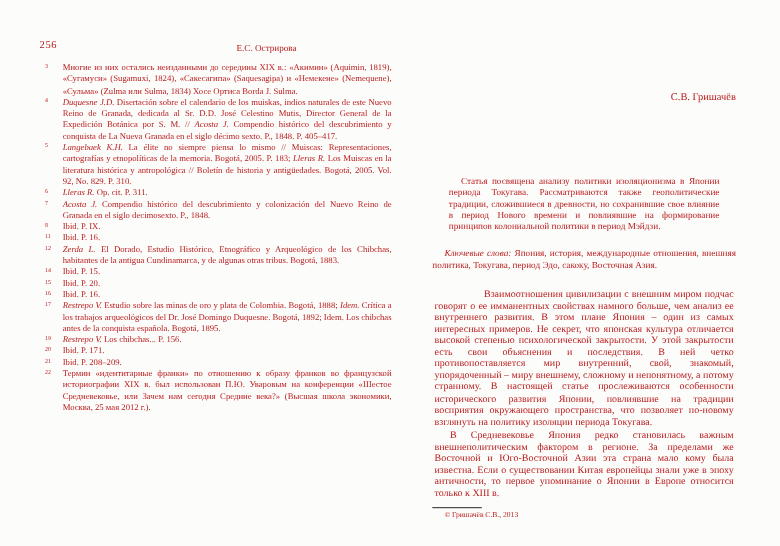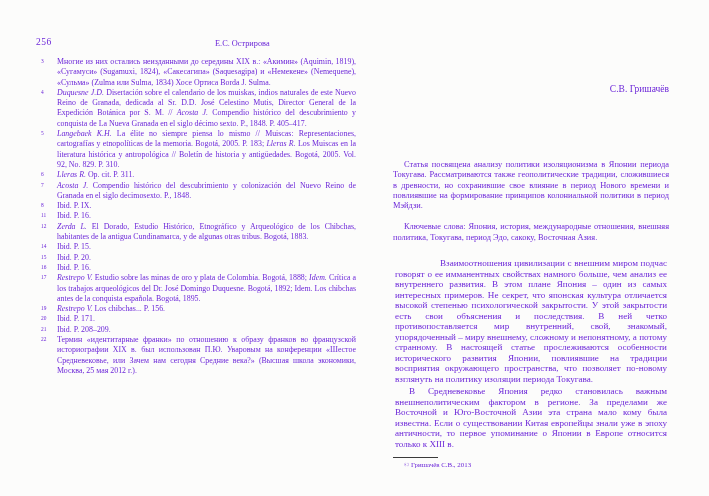--- a/index.html
+++ b/index.html
@@ -28,35 +28,35 @@
   .article-author { text-align: right; font-size: 9.5px; margin-top: 32px; }
   .article-title {
     margin-top: 13px;
     text-align: center;
     font-weight: bold;
     font-size: 10px;
     line-height: 11.6px;
     letter-spacing: 0.2px;
   }
   .abstract { margin-top: 66px; font-size: 8.4px; line-height: 10.3px; text-align: justify; }
-  .abstract p { margin: 0; text-indent: 11px; }
+  .abstract p { margin: 15px; text-indent: 11px; }
   .keywords { margin-top: 11px; font-size: 8.4px; line-height: 10.3px; text-align: justify; text-indent: 11px; }
-  .kw-label { }
+  .kw-label { font-style: italic; }
   .body-text { margin-top: 15px; font-size: 9.1px; line-height: 10.5px; text-align: justify; }
   .body-text p { margin: 2px; }
   .p-first { text-indent: 45px; }
   .p-rest { text-indent: 14px; }
   .page-footer { margin-top: 8px; }
   .footer-rule { width: 45px; height: 0; border-top: 1px solid #3a3a3a; }
   .copyright { margin-top: 3px; padding-left: 11px; font-size: 6.9px; }
 </style>
 </head>
 <body style="background: rgb(252, 252, 251);">
 
-<div class="spread" style="background: rgb(252, 252, 251); color: #6d28d9;">
+<div class="spread" style="background: rgb(252, 252, 251); color: #b91c1c;">
 
   <div class="left-page">
     <div class="running-head">
       <span class="page-num">256</span>
       <span class="head-author">Е.С. Острирова</span>
     </div>
     <div class="footnotes">
         <div class="footnote"><sup class="fn-num">3</sup><span>Многие из них остались неизданными до середины XIX в.: «Акимин» (Aquimin, 1819), «Сугамуси» (Sugamuxi, 1824), «Сакесагипа» (Saquesagipa) и «Немекене» (Nemequene), «Сульма» (Zulma или Sulma, 1834) Хосе Ортиса Borda J. Sulma.</span></div>
         <div class="footnote"><sup class="fn-num">4</sup><i>Duquesne J.D.</i><span> Disertación sobre el calendario de los muiskas, indios naturales de este Nuevo Reino de Granada, dedicada al Sr. D.D. José Celestino Mutis, Director General de la Expedición Botánica por S. M. // </span><i>Acosta J.</i><span> Compendio histórico del descubrimiento y conquista de La Nueva Granada en el siglo décimo sexto. P., 1848. P. 405–417.</span></div>
         <div class="footnote"><sup class="fn-num">5</sup><i>Langebaek K.H.</i><span> La élite no siempre piensa lo mismo // Muiscas: Representaciones, cartografías y etnopolíticas de la memoria. Bogotá, 2005. P. 183; </span><i>Lleras R.</i><span> Los Muiscas en la literatura histórica y antropológica // Boletín de historia y antigüedades. Bogotá, 2005. Vol. 92, No. 829. P. 310.</span></div>

